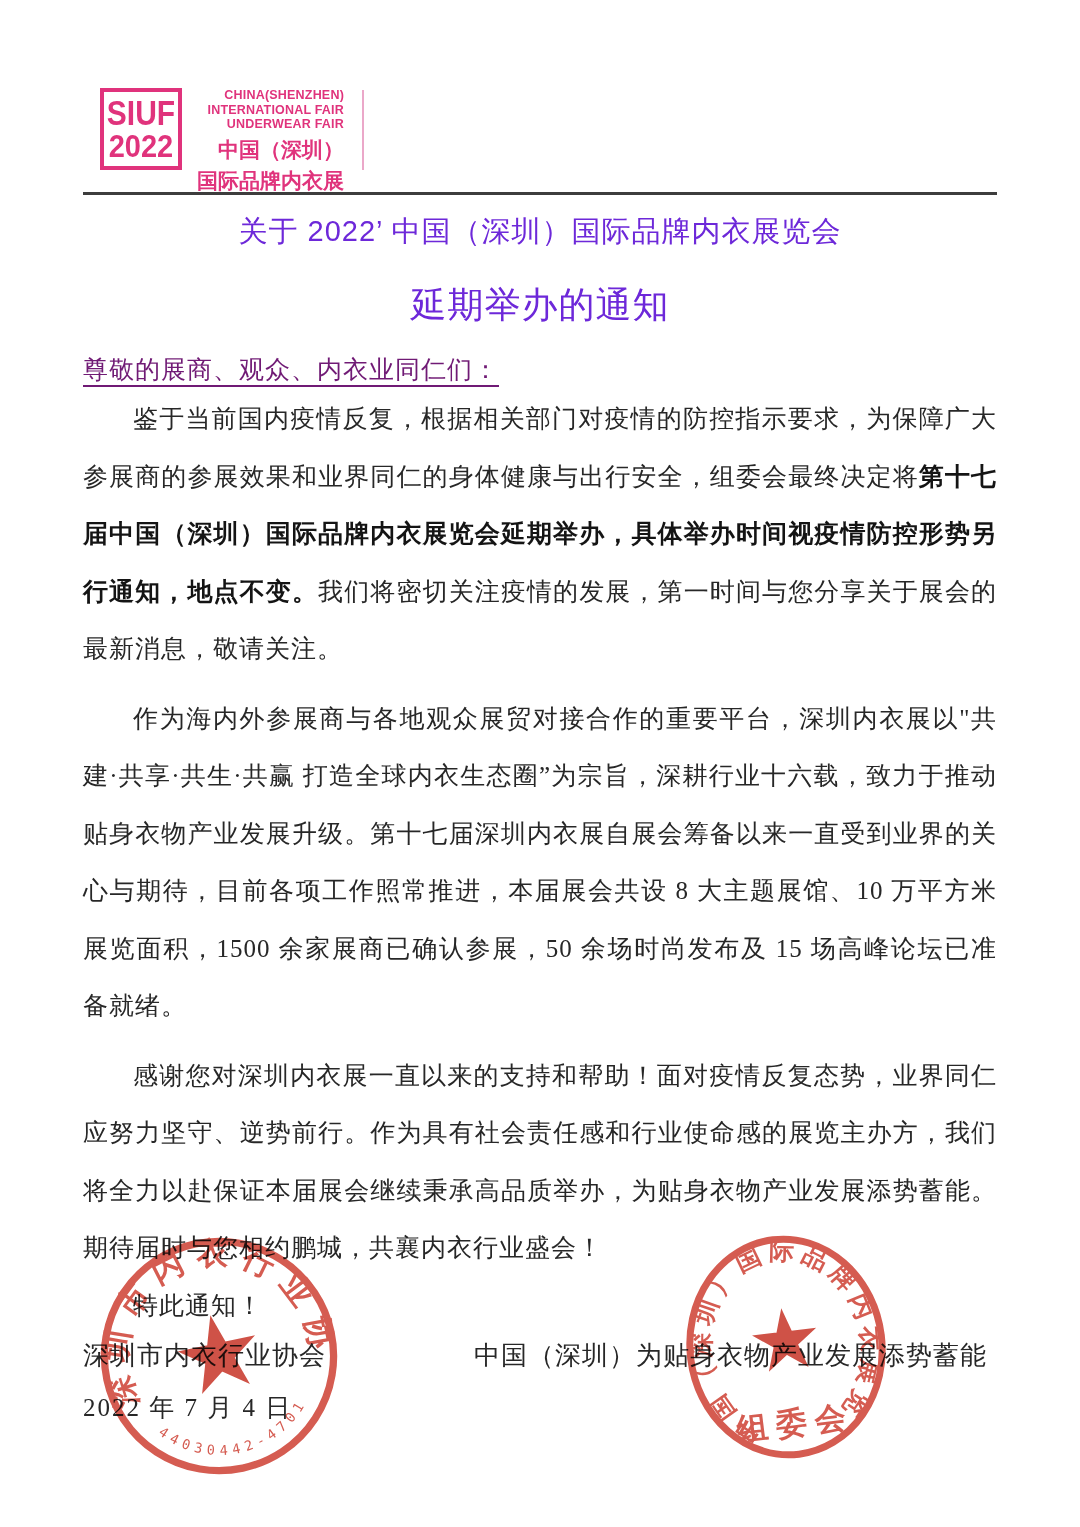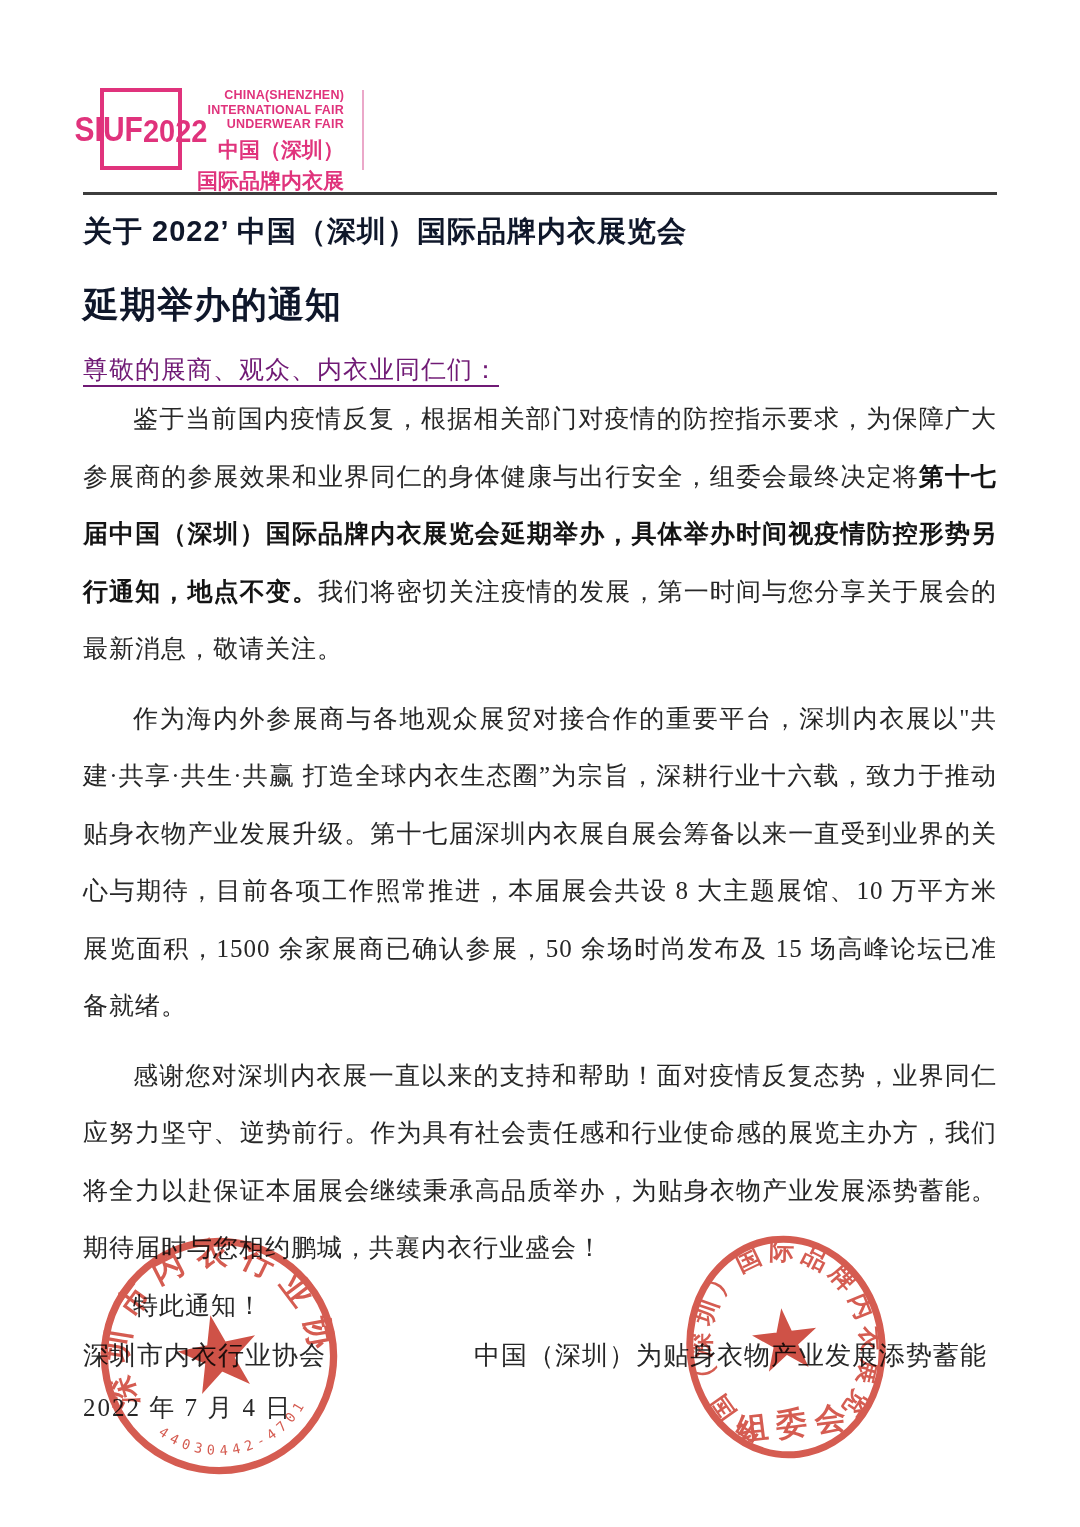--- a/index.html
+++ b/index.html
@@ -8,38 +8,38 @@
     width:1080px; height:1527px; background:#ffffff;
     font-family:"Liberation Serif", serif; color:#262626;
     position:relative; overflow:hidden;
   }
   .content { padding:0 83px; position:relative; }
 
   
   .logo-row { display:flex; align-items:flex-start; padding:88px 0 0 17px; height:172px; }
   .siuf-box {
     width:82px; height:82px; border:4px solid var(--brand); color:var(--brand);
-    display:flex; flex-direction:row; align-items:center; justify-content:center;
+    display:flex; flex-direction:column; align-items:center; justify-content:center;
     font-family:"Liberation Sans", sans-serif; font-weight:bold; line-height:1;
   }
   .siuf-box .l1 { font-size:30px; letter-spacing:0px; transform:scaleY(1.15); }
   .siuf-box .l2 { font-size:29px; margin-top:4px; transform:scaleY(1.1); }
   .logo-b1 { margin-left:15px; font-family:"Liberation Sans", sans-serif; color:var(--brand);text-align:right; }
   .logo-b1 .en { font-size:12.5px; font-weight:bold; line-height:14.5px; letter-spacing:.2px; }
   .logo-b1 .cn { font-size:21px; font-weight:bold; line-height:26px; margin-top:5px; }
   .logo-divider { width:2px; height:80px; background:#EBA8C9; margin:2px 16px 0 18px; }
   .logo-b2 { font-family:"Liberation Sans", sans-serif; color:var(--brand); }
   .logo-b2 .en { font-size:17.5px; font-weight:bold; line-height:19.5px; letter-spacing:.2px; }
   .logo-b2 .cn { font-size:20.5px; font-weight:bold; margin-top:8px; letter-spacing:1px; }
 
   .rule { border:none; border-top:3px solid #3d3d3d; margin:20px 0 0 0; }
 
   
-  .title { font-family:"Liberation Sans", sans-serif;
-           font-weight:bold; color:#0f172a; letter-spacing:1px; }
+  .title { text-align:center; font-family:"Liberation Sans", sans-serif;
+           font-weight:normal; color:#6d28d9; letter-spacing:1px; }
   .title.t1 { font-size:29px; margin-top:17px; }
   .title.t2 { font-size:36px; margin-top:29px; }
 
   
   .salutation {
     margin-top:23px; font-size:25px; color:#701a75;
     text-decoration:underline; text-underline-offset:7px;
     letter-spacing:1px;
   }
   p.body {

